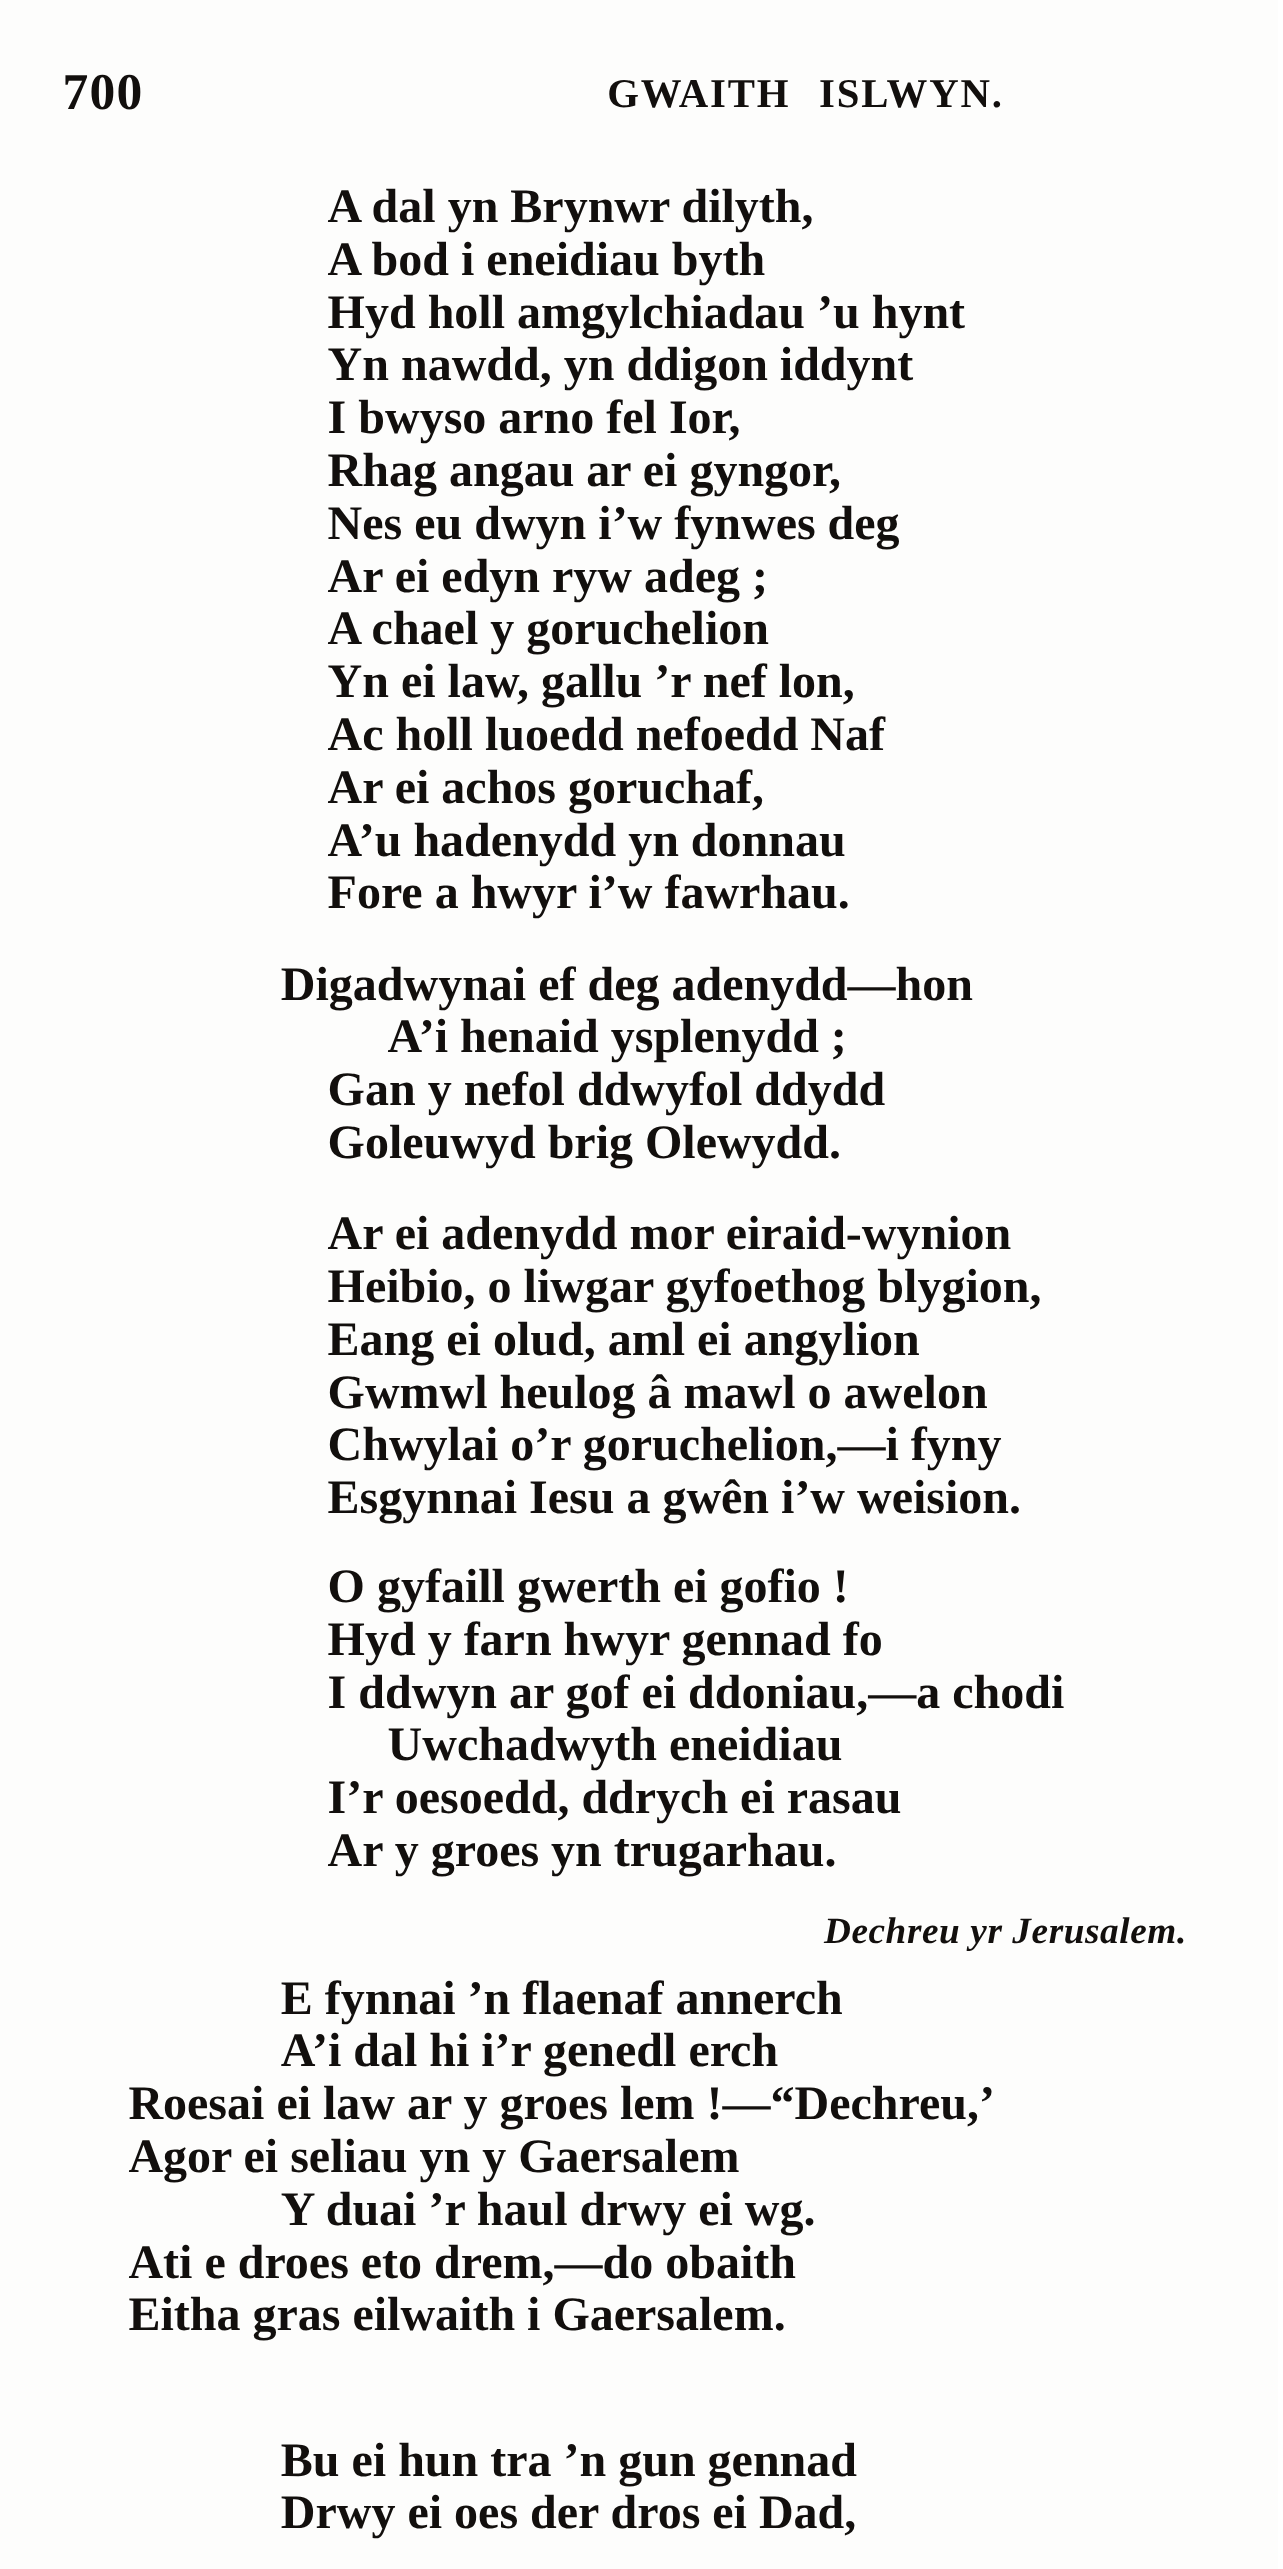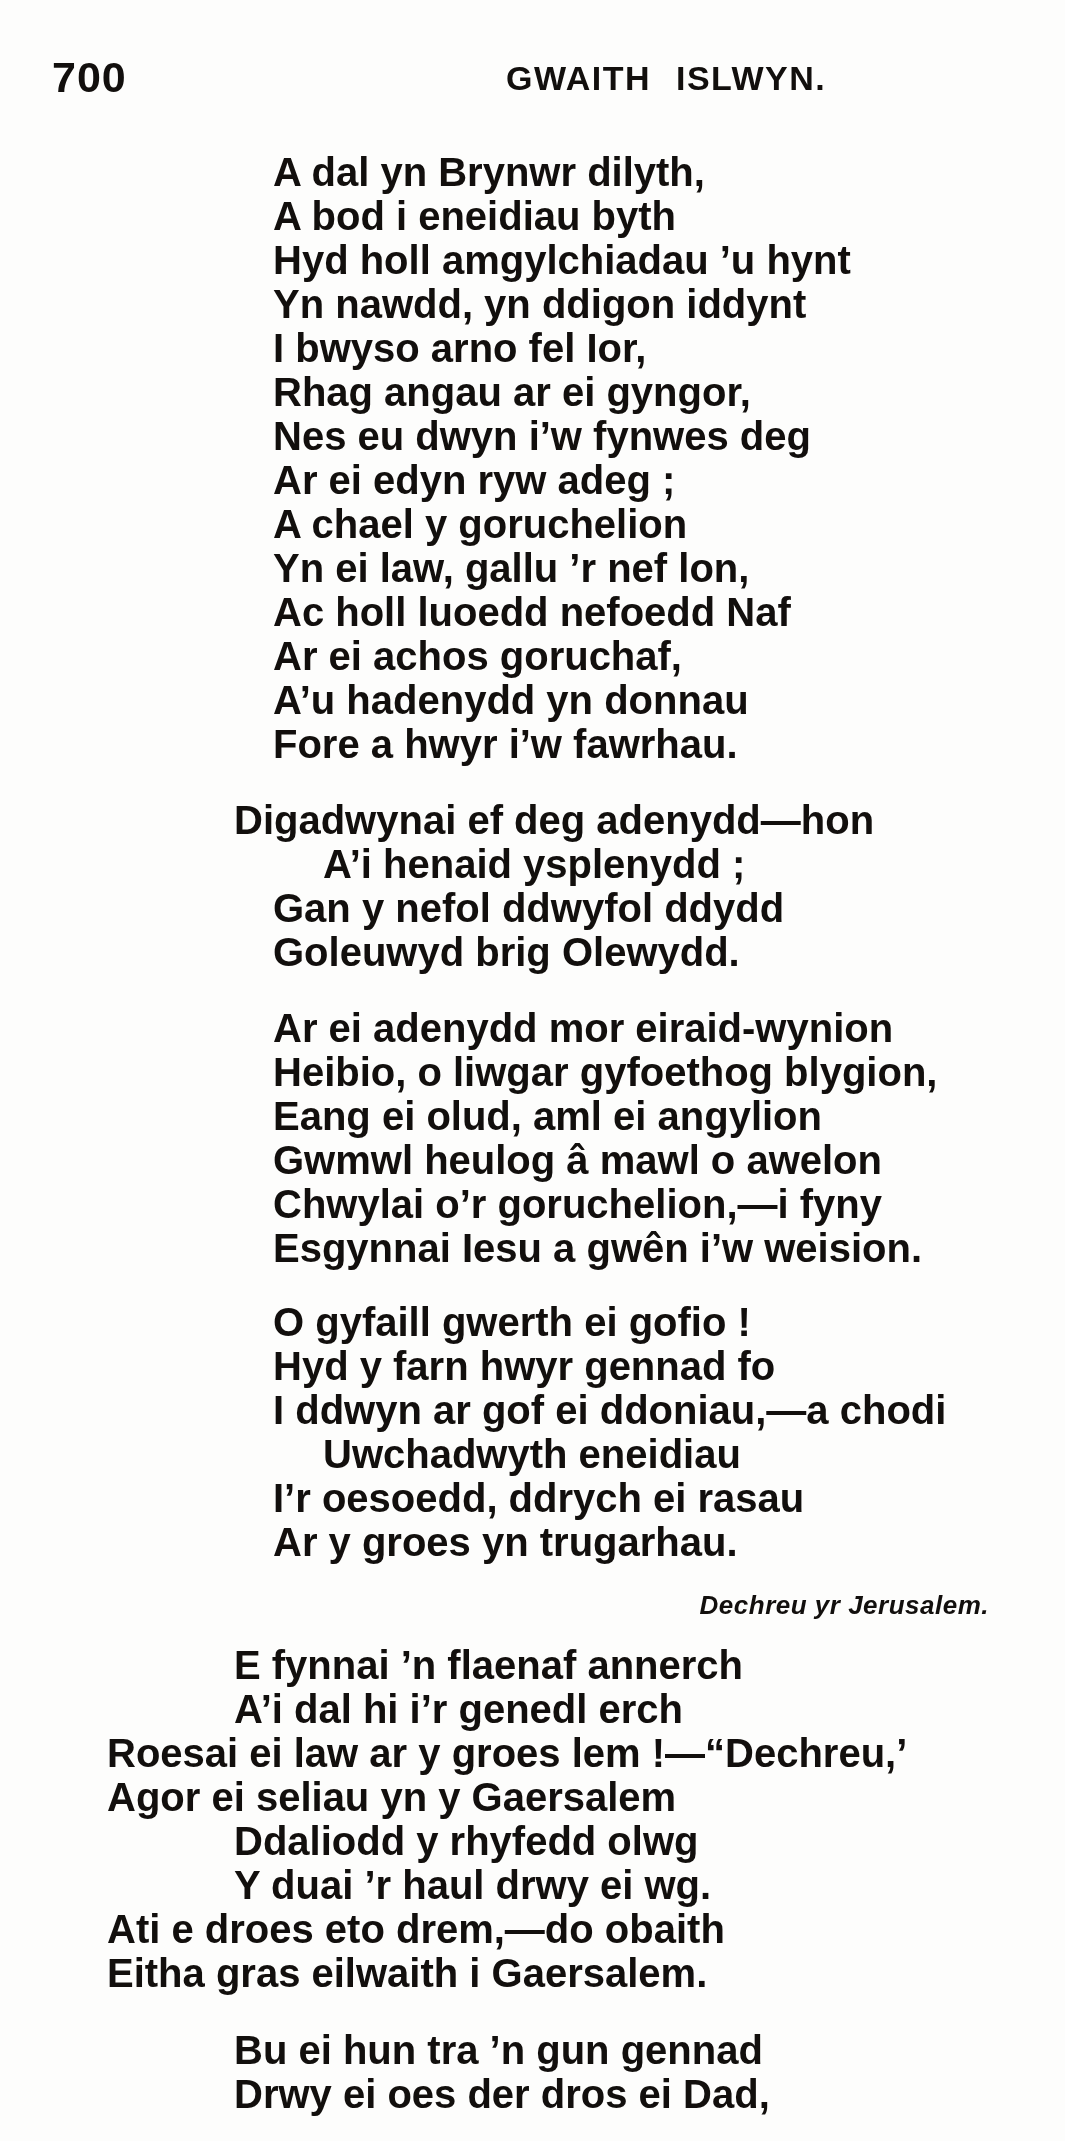--- a/index.html
+++ b/index.html
@@ -6,21 +6,21 @@
     margin: 0;
     padding: 0;
     background: #ffffff;
   }
   .page {
     position: relative;
     width: 1065px;
     height: 2141px;
     background: #fdfdfc;
     overflow: hidden;
-    font-family: Liberation Sans, sans-serif;
+    font-family: Liberation Serif, serif;
     color: #120f0d;
     font-weight: 700;
   }
   .pagenum {
     position: absolute;
     left: 52px;
     top: 54px;
     font-size: 43px;
     line-height: 1.1;
     letter-spacing: 1px;
@@ -31,21 +31,21 @@
     top: 60px;
     font-size: 34px;
     line-height: 1.1;
     letter-spacing: 1.5px;
     word-spacing: 14px;
   }
   .section-heading {
     position: absolute;
     top: 1590px;
     right: 76px;
-    font-size: 26px;
+    font-size: 31px;
     font-style: italic;
     line-height: 1.2;
     letter-spacing: 0.5px;
   }
   .stanza {
     position: absolute;
     left: 0;
     right: 0;
     font-size: 40px;
   }
@@ -110,21 +110,20 @@
       <div class="line indent-2">Ar y groes yn trugarhau.</div>
     </div>
 
   <div class="section-heading">Dechreu yr Jerusalem.</div>
 
   <div class="stanza stanza-5">
       <div class="line indent-1">E fynnai ’n flaenaf annerch</div>
       <div class="line indent-1">A’i dal hi i’r genedl erch</div>
       <div class="line indent-0">Roesai ei law ar y groes lem !—“Dechreu,’</div>
       <div class="line indent-0">Agor ei seliau yn y Gaersalem</div>
-      <div class="line indent-1">Ddaliodd y rhyfedd olwg</div>
       <div class="line indent-1">Y duai ’r haul drwy ei wg.</div>
       <div class="line indent-0">Ati e droes eto drem,—do obaith</div>
       <div class="line indent-0">Eitha gras eilwaith i Gaersalem.</div>
     </div>
   <div class="stanza stanza-6">
       <div class="line indent-1">Bu ei hun tra ’n gun gennad</div>
       <div class="line indent-1">Drwy ei oes der dros ei Dad,</div>
     </div>
 </div>
 

